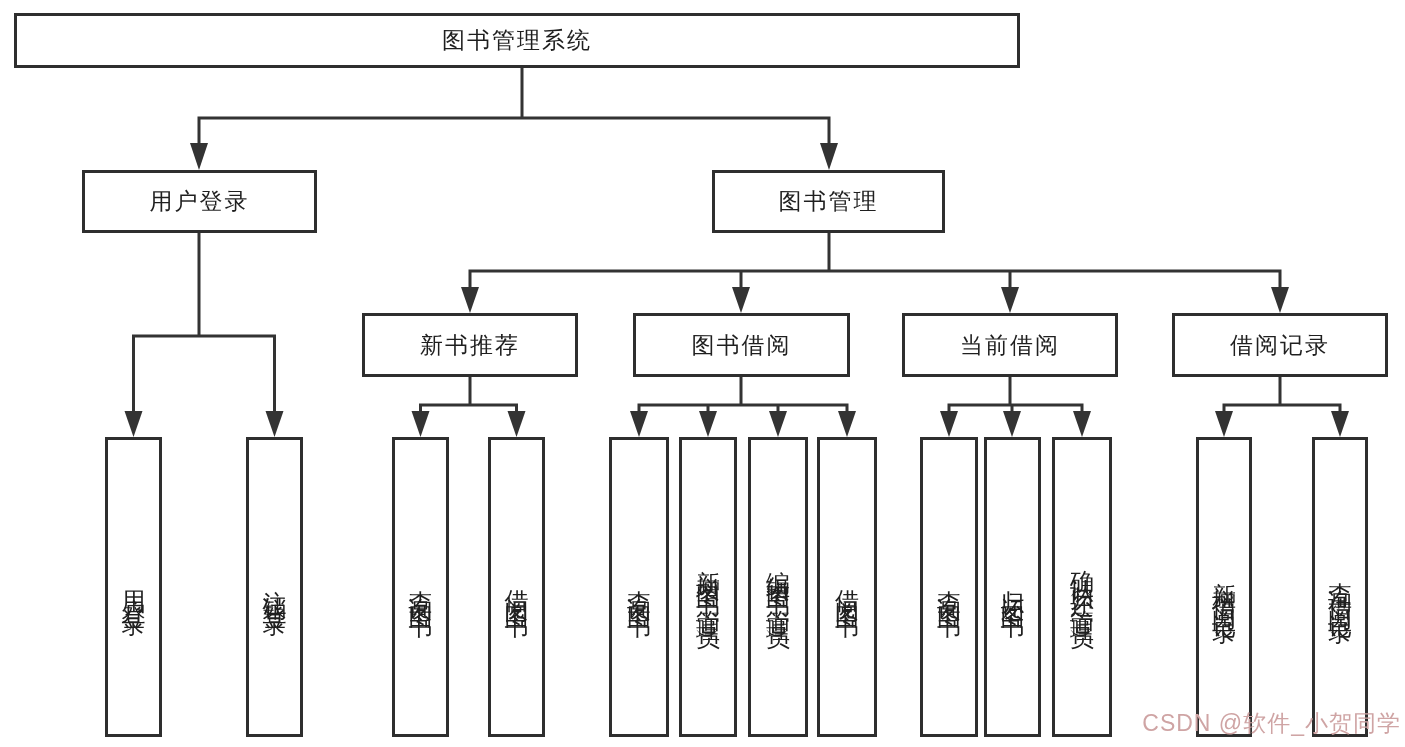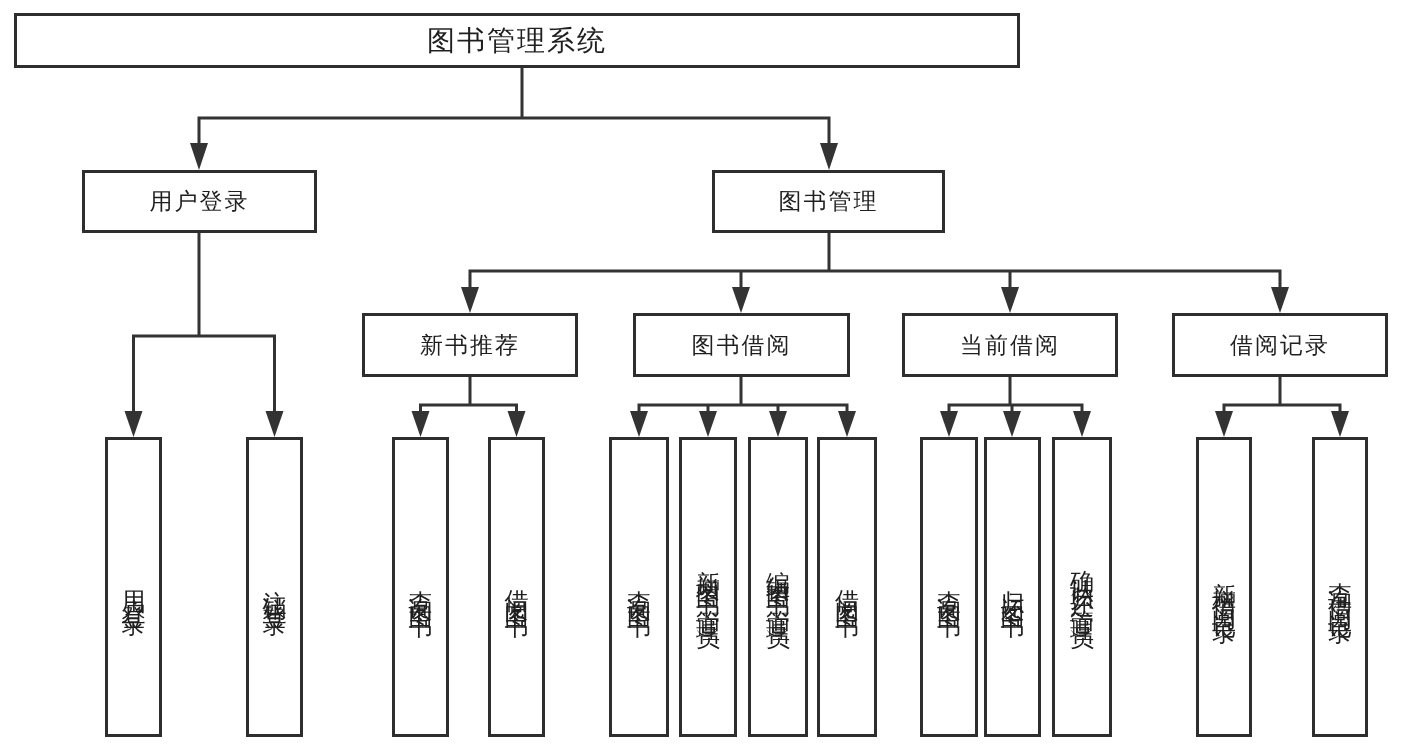--- a/index.html
+++ b/index.html
@@ -27,21 +27,21 @@
     justify-content: center;
     z-index: 2;
     color: #1f1f1f;
   }
   .node .lbl {
     line-height: 1;
     letter-spacing: 2px;
     white-space: nowrap;
   }
   .h-node .lbl { font-size: 23px; }
-  .root-node .lbl { font-size: 28px; }
+  .root-node .lbl { font-size: 23px; }
   .leaf-node { top: 437px; height: 300px; }
   .leaf-node .lbl {
     writing-mode: vertical-rl;
     text-orientation: mixed;
     font-size: 24px;
     letter-spacing: 8px;
     line-height: 1;
     white-space: nowrap;
   }
   #watermark {
@@ -178,14 +178,15 @@
     <span class="lbl">确认归还（管理员）</span>
   </div>
 
   <div class="node leaf-node" style="left:1196px; width:56px;">
     <span class="lbl">新增借阅记录</span>
   </div>
   <div class="node leaf-node" style="left:1312px; width:56px;">
     <span class="lbl">查询借阅记录</span>
   </div>
 
+  <div id="watermark">CSDN @软件_小贺同学</div>
 
 </div>
 
 </body></html>

